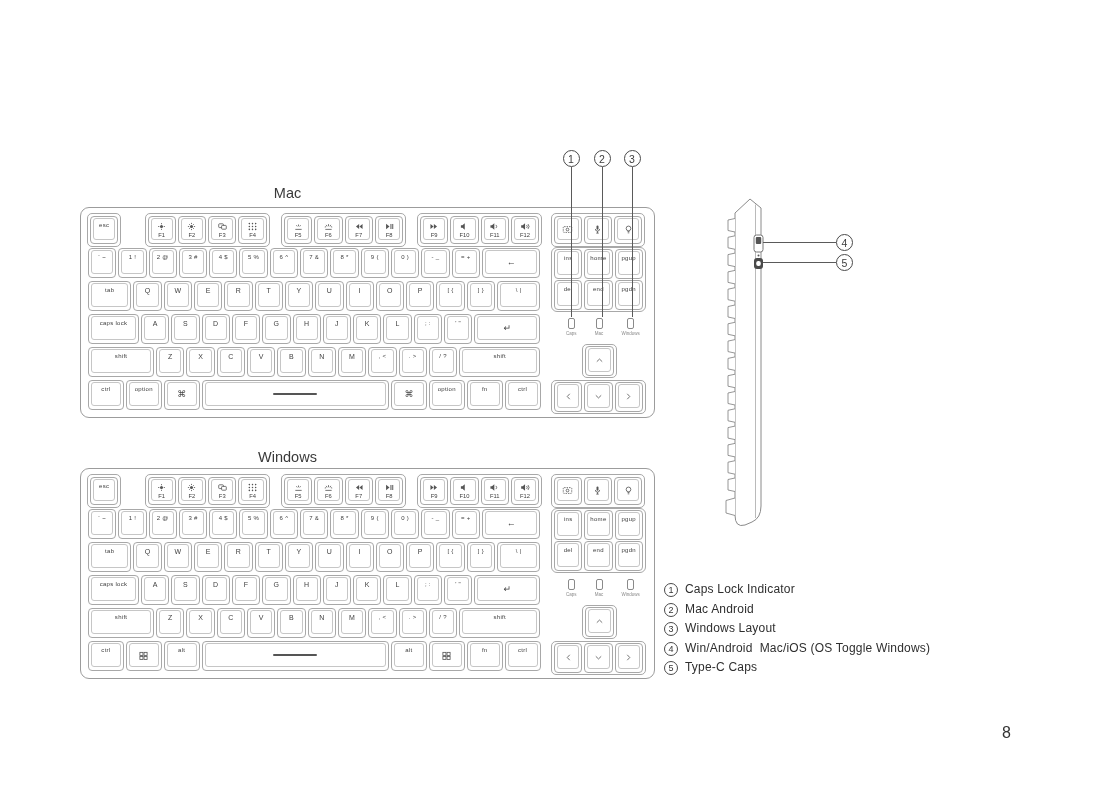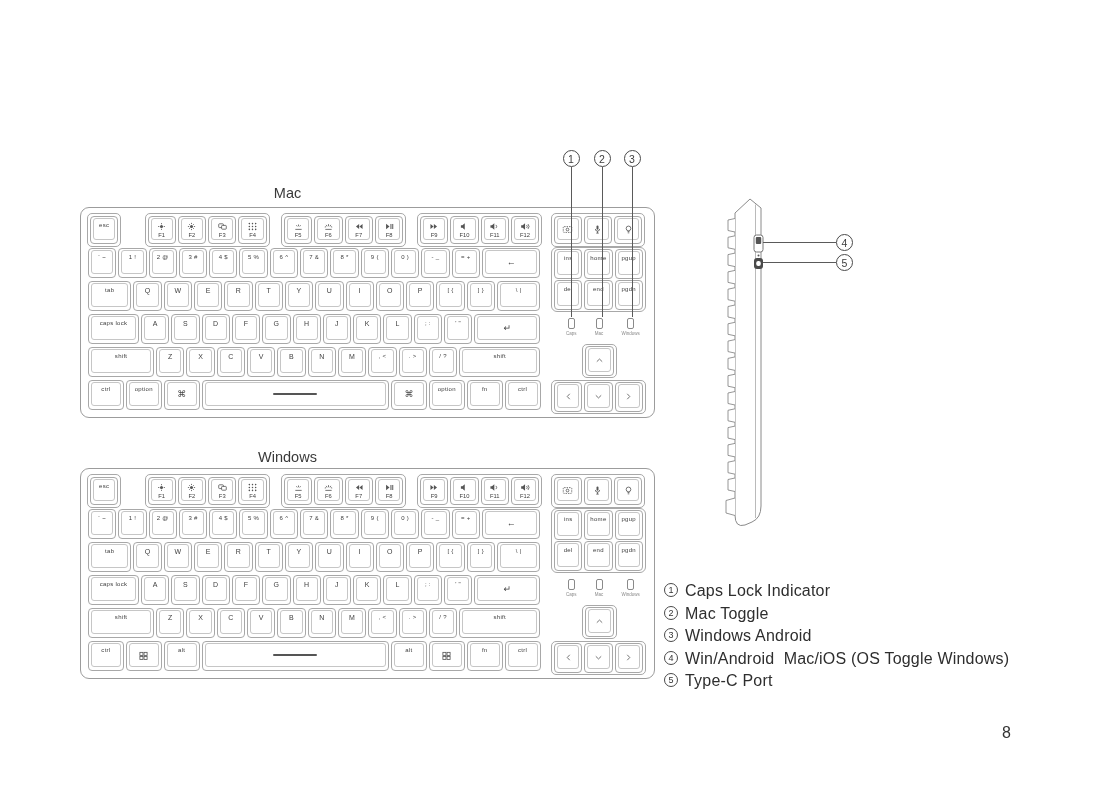--- a/index.html
+++ b/index.html
@@ -44,21 +44,21 @@
       display:flex;align-items:center;justify-content:center;font-size:10.5px;color:#3d3d3d;
       background:#fff;box-sizing:border-box;z-index:5;}
   .vline{position:absolute;width:1px;background:#5a5a5a;z-index:4;}
   .hline{position:absolute;height:1px;background:#5a5a5a;z-index:4;}
   
   .legend{position:absolute;left:664px;top:582px;}
   .legend-item{display:flex;align-items:flex-start;margin-bottom:4.5px;}
   .lco{flex:none;width:14px;height:14px;border:1px solid #4a4a4a;border-radius:50%;
        display:flex;align-items:center;justify-content:center;font-size:9px;color:#333;
        margin-right:7px;margin-top:1px;box-sizing:border-box;}
-  .ltext{font-size:16px;color:#2e2e2e;white-space:pre;letter-spacing:0.2px;}
+  .ltext{font-size:12px;color:#2e2e2e;white-space:pre;letter-spacing:0.2px;}
   .pagenum{position:absolute;left:1002px;top:724px;font-size:16px;color:#333;}
   .sideview{position:absolute;left:714px;top:196px;}
 </style>
 </head>
 <body>
 
 <div class="page">
 
 
   <div class="kb-label" style="top:185px;">Mac</div>
@@ -1315,30 +1315,30 @@
       <span>5</span>
     </div>
 
   <div class="legend">
     <div class="legend-item">
       <span class="lco">1</span>
       <span class="ltext">Caps Lock Indicator</span>
     </div>
     <div class="legend-item">
       <span class="lco">2</span>
-      <span class="ltext">Mac Toggle</span>
+      <span class="ltext">Mac Android</span>
     </div>
     <div class="legend-item">
       <span class="lco">3</span>
-      <span class="ltext">Windows Android</span>
+      <span class="ltext">Windows Layout</span>
     </div>
     <div class="legend-item">
       <span class="lco">4</span>
       <span class="ltext">Win/Android  Mac/iOS (OS Toggle Windows)</span>
     </div>
     <div class="legend-item">
       <span class="lco">5</span>
-      <span class="ltext">Type-C Port</span>
+      <span class="ltext">Type-C Caps</span>
     </div>
   </div>
 
   <div class="pagenum">8</div>
 </div>
 
 </body></html>

